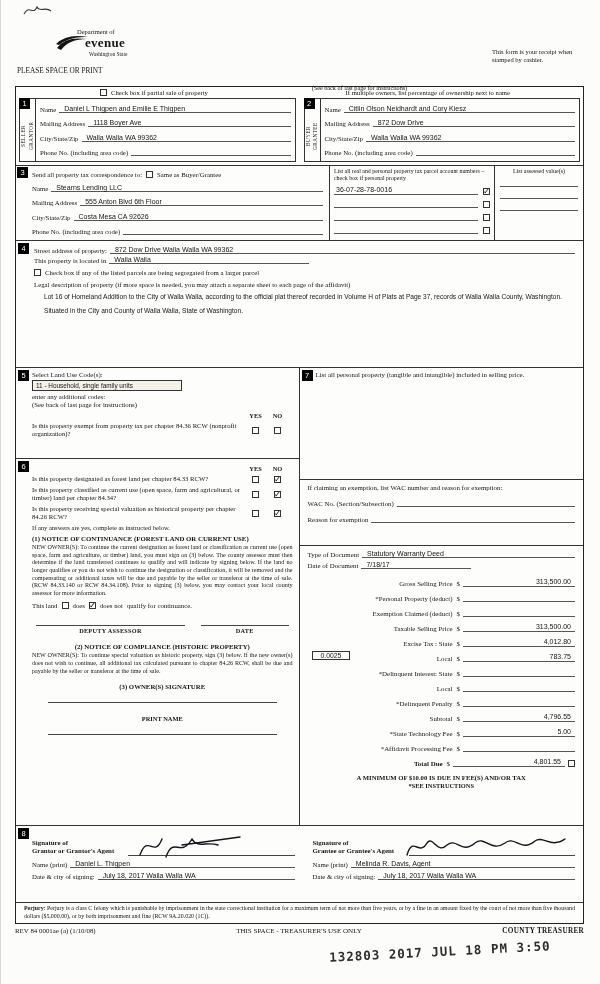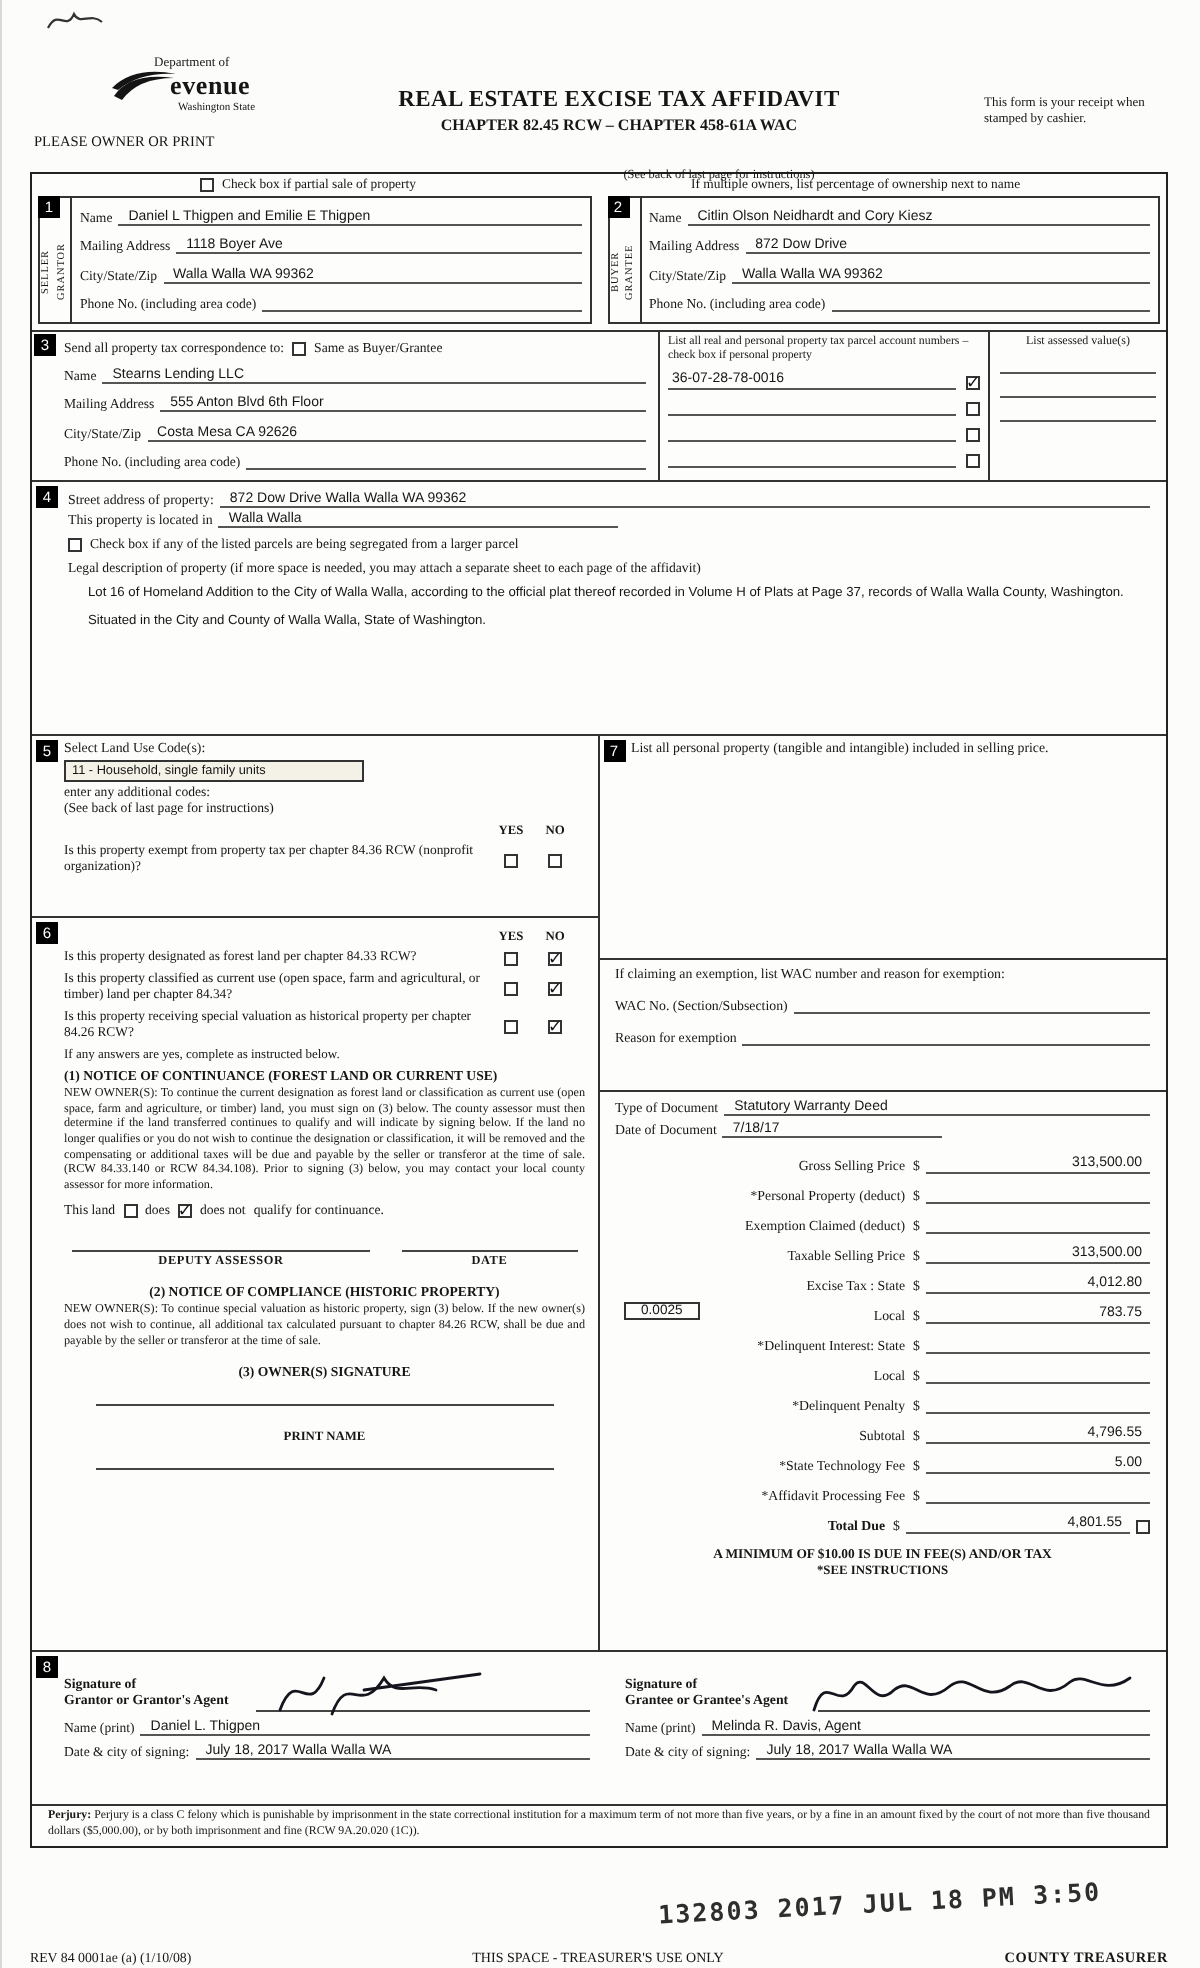--- a/index.html
+++ b/index.html
@@ -116,23 +116,23 @@
   .certline { text-align:center; font-size:7.4px; font-weight:bold; letter-spacing:0.2px; }
   .sigcols { display:flex; gap:18px; margin-top:2px; }
   .sighalf { flex:1; }
   .sigrow1 { display:flex; align-items:flex-end; height:26px; }
   .siglbl { font-size:6.9px; font-weight:bold; line-height:1.25; width:96px; flex:none; }
   .sigarea { flex:1; border-bottom:1px solid #444; position:relative; height:26px; }
   .sigarea svg { position:absolute; left:-6px; bottom:-6px; }
   .nrow { display:flex; align-items:flex-end; font-size:6.8px; margin-top:4px; }
   
   .perjury { border-top:1px solid #333; font-size:5.9px; line-height:1.3; padding:2px 8px 3px 8px; text-align:justify; }
-  .footrow { display:flex; justify-content:space-between; align-items:flex-end; margin:3px 16px 0 14px; font-size:6.9px; }
+  .footrow { display:flex; justify-content:space-between; align-items:flex-start; margin:3px 16px 0 14px; font-size:6.9px; }
   .footmid { font-size:7px; }
-  .footright { font-weight:bold; font-size:7.2px; letter-spacing:0.3px;margin-top:48px; }
+  .footright { font-weight:bold; font-size:7.2px; letter-spacing:0.3px; }
   .stamp { position:absolute; left:328px; top:944px; font-family:"DejaVu Sans Mono", monospace;
            font-size:12.5px; font-weight:bold; color:#2e2e2e; transform:rotate(-3deg);
            letter-spacing:1px; white-space:nowrap; }
   .penmark { position:absolute; left:20px; top:2px; }
   .bold { font-weight:bold; }
 </style>
 </head>
 <body>
 
 <div class="page">
@@ -146,26 +146,22 @@
       <div class="dept">Department of</div>
       <div class="lrow">
         <svg width="34" height="16" viewBox="0 0 34 16">
           <path d="M2 13 Q10 1 32 4 Q14 4 6 15 Z" fill="#141414"></path>
           <path d="M1 9 Q12 -2 33 2 Q15 1 4 10 Z" fill="#141414"></path>
         </svg>
         <span class="rev">evenue</span>
       </div>
       <div class="wa">Washington State</div>
     </div>
-    <div class="titleblock">
-      <div class="title">REAL ESTATE EXCISE TAX AFFIDAVIT</div>
-      <div class="subtitle">CHAPTER 82.45 RCW – CHAPTER 458-61A WAC</div>
-    </div>
     <div class="receipt">This form is your receipt when stamped by cashier.</div>
-    <div class="please">PLEASE OWNER OR PRINT</div>
+    <div class="please">PLEASE SPACE OR PRINT</div>
     <div class="seeback">(See back of last page for instructions)</div>
   </div>
 
   <div class="formbox">
 
     <div class="toprow">
       <div class="lefthalf">
         <span class="cb"></span>
         <span>Check box if partial sale of property</span>
       </div>

